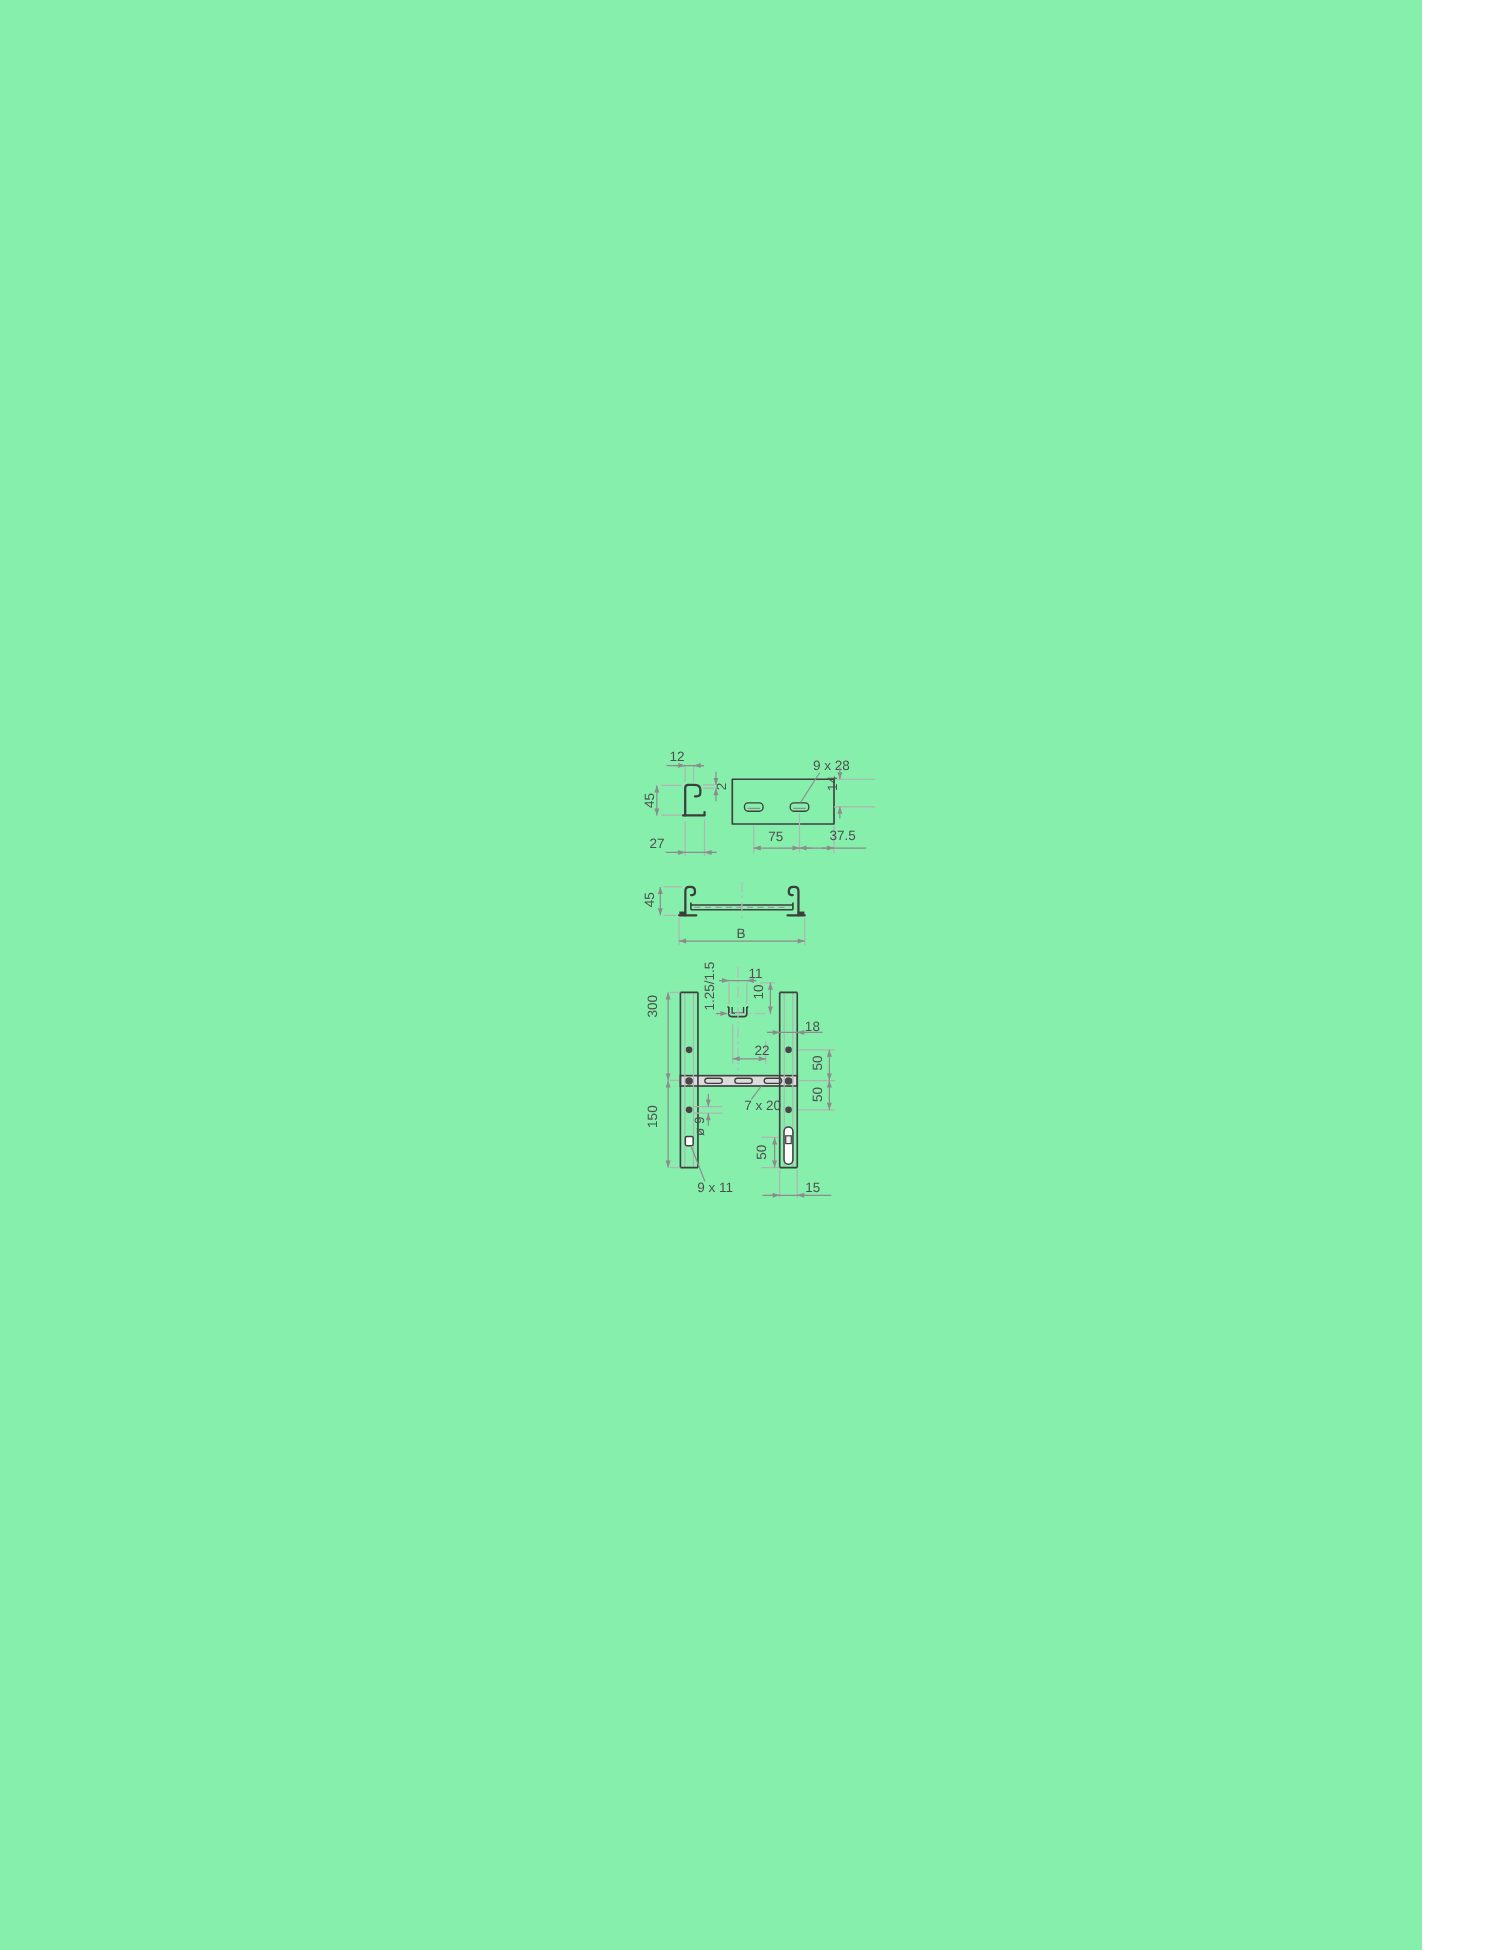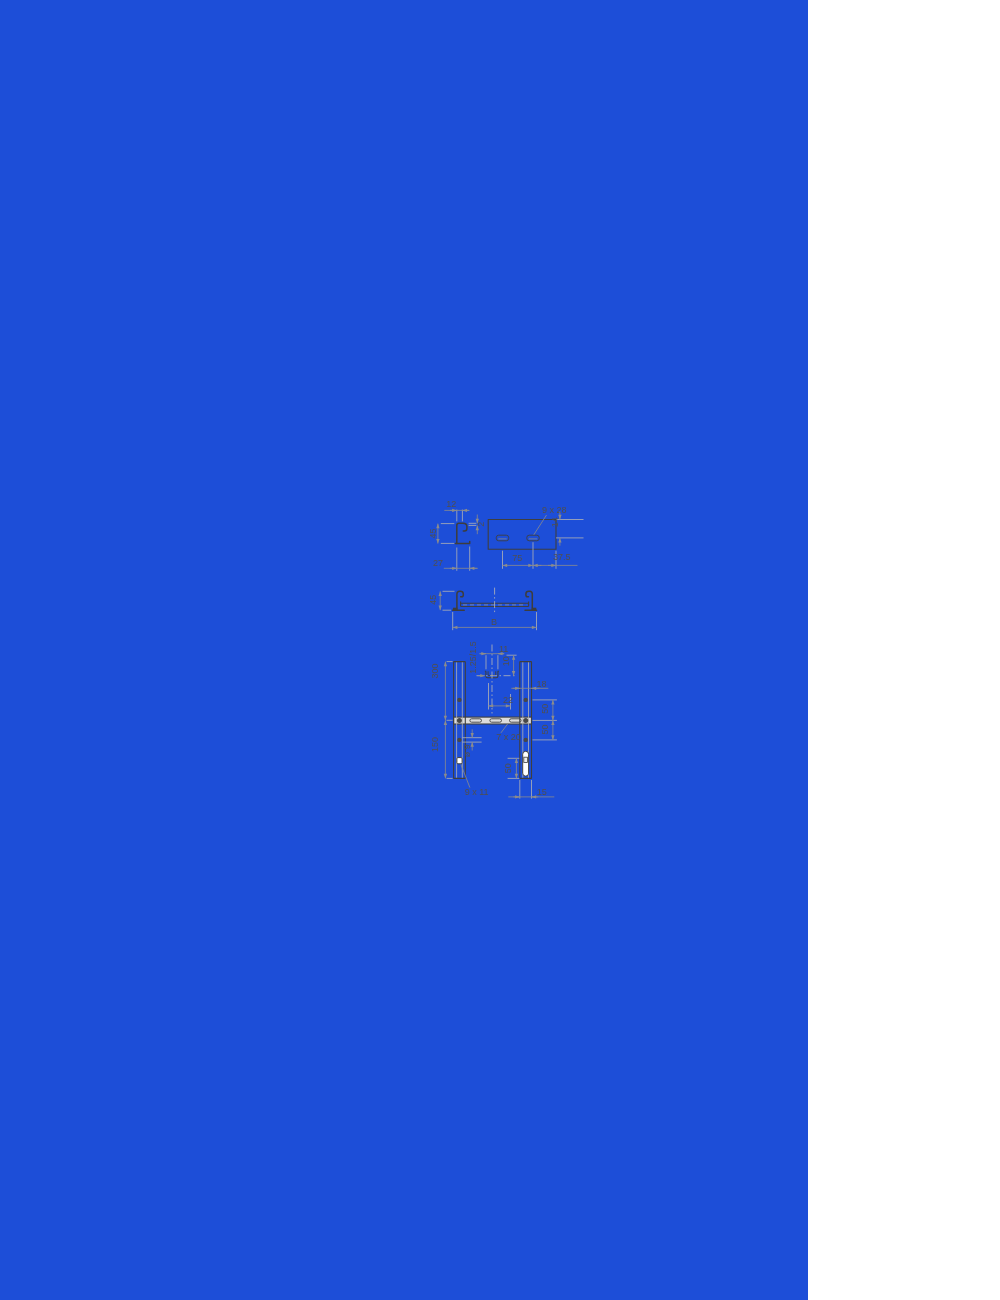--- a/index.html
+++ b/index.html
@@ -1,16 +1,16 @@
 <!DOCTYPE html>
 <html><head>
 <meta charset="utf-8">
 <style>
   html,body{margin:0;padding:0;background:#ffffff;}
-  .canvas{position:relative;width:808px;height:1300px;background:#1d4ed8;overflow:hidden;}
+  .canvas{position:relative;width:948px;height:1300px;background:#86efac;overflow:hidden;}
   svg{position:absolute;left:0;top:0;}
   .s1{stroke:#3d3d3d;stroke-width:1.5;fill:none;stroke-linecap:round;stroke-linejoin:round;}
   .s2{stroke:#3f3f3f;stroke-width:1.1;fill:none;stroke-linejoin:round;}
   .thin{stroke:#3f3f3f;stroke-width:0.9;fill:none;}
   .ext{stroke:#b3b3b3;stroke-width:0.8;fill:none;}
   .dim{stroke:#8c8c8c;stroke-width:0.8;fill:none;}
   .cl{stroke:#b8b8b8;stroke-width:0.8;fill:none;stroke-dasharray:7 2.5 1.5 2.5;}
   .hid{stroke:#9a9a9a;stroke-width:0.7;fill:none;stroke-dasharray:4 3;}
   text{font-family:"Liberation Sans",sans-serif;font-size:9px;fill:#4f4f4f;}
 </style>

